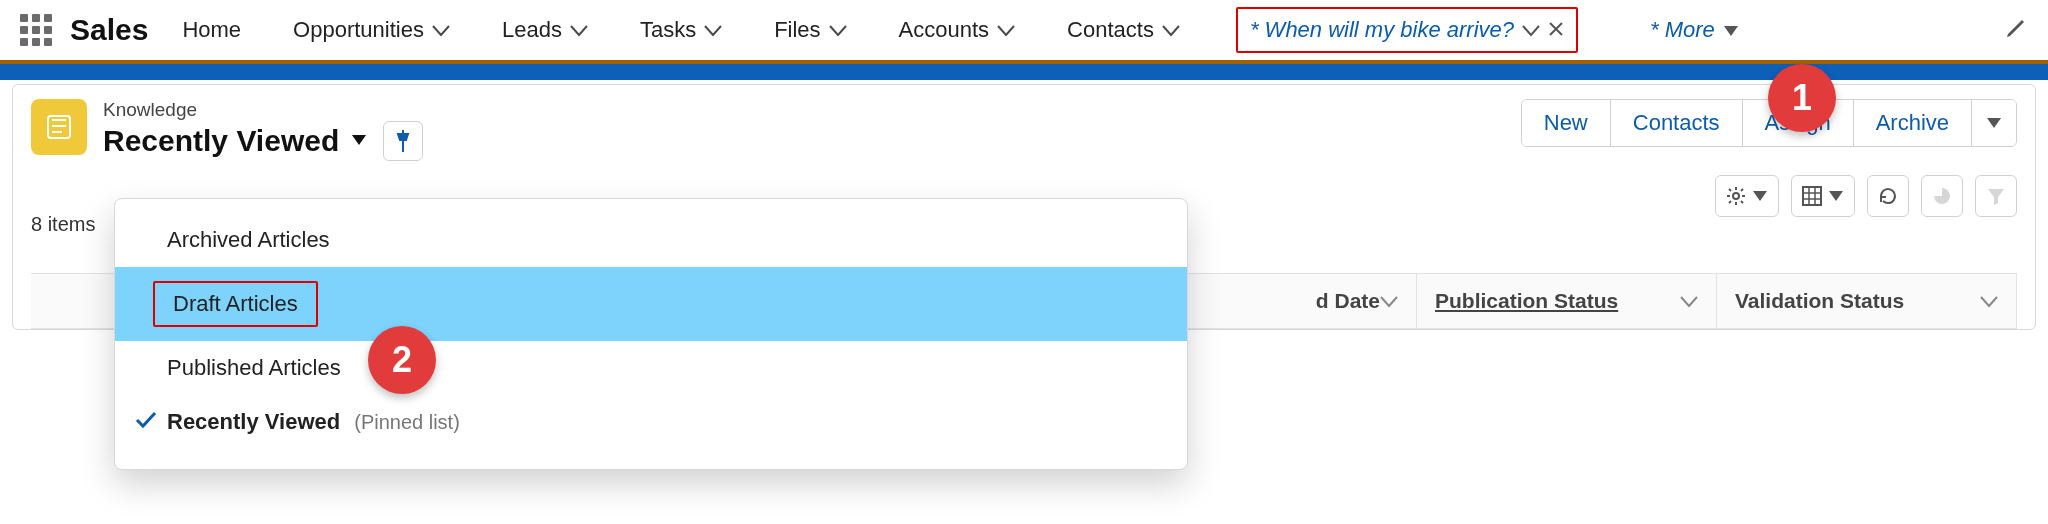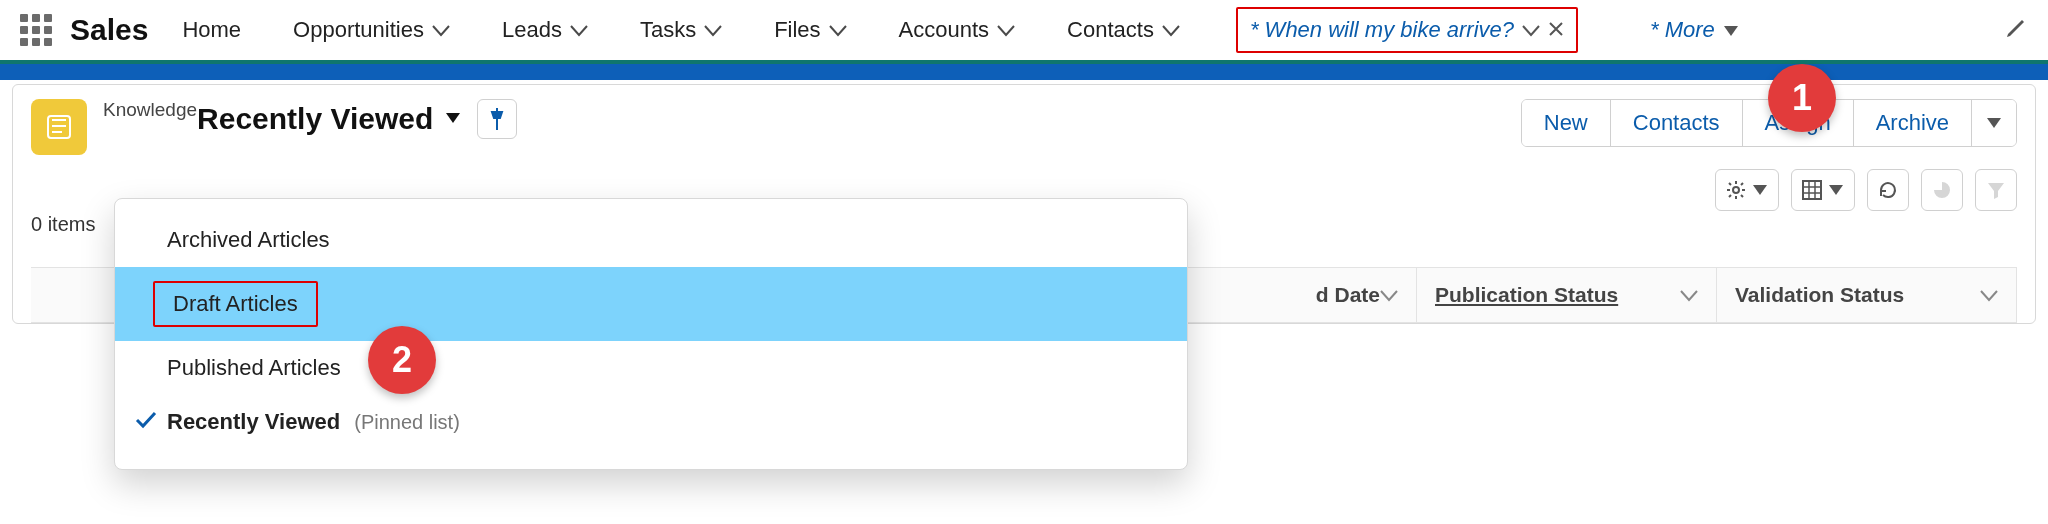--- a/index.html
+++ b/index.html
@@ -2,21 +2,21 @@
 <html><head>
 <meta charset="utf-8">
 <style>
   * { box-sizing: border-box; font-family: -apple-system, BlinkMacSystemFont, "Segoe UI", Helvetica, Arial, sans-serif; }
   html,body { margin:0; padding:0; background:#fff; }
   body { width:2048px; height:524px; position:relative; overflow:hidden; }
 
   
   .topnav {
     display:flex; align-items:center; height:64px;
-    padding:0 20px; border-bottom:4px solid #0f766e;
+    padding:0 20px; border-bottom:4px solid #a16207;
     position:relative;
   }
   .app-launcher { margin-right:18px; display:flex; flex-direction:column; gap:4px; cursor:pointer;}
   .app-launcher .row { display:flex; gap:4px;}
   .app-launcher .dot { width:8px; height:8px; background:#6b6b6b; border-radius:1px;}
   .app-name { font-size:30px; font-weight:700; color:#111; margin-right:34px;}
   .nav-items { display:flex; align-items:center; gap:52px; flex:1;}
   .nav-item { display:flex; align-items:center; gap:8px; color:#222; font-size:22px; cursor:pointer; white-space:nowrap;}
   .nav-item .chev { color:#4a4a4a;}
   .nav-tab {
@@ -41,21 +41,21 @@
   .card {
     position:absolute; top:84px; left:12px; right:12px;
     background:#fff; border:1px solid #d8d8d8; border-radius:6px;
     padding:14px 18px 0 18px;
   }
   .card-header { display:flex; align-items:flex-start; }
   .obj-icon {
     width:56px; height:56px; background:#f0c93a; border-radius:8px; margin-right:16px;
     display:flex; align-items:center; justify-content:center; color:#fff;
   }
-  .obj-head { display:flex; flex-direction:row; }
+  .obj-head { display:flex; flex-direction:column; }
   .obj-label { font-size:19px; color:#444; }
   .obj-title-row { display:flex; align-items:center; gap:12px; }
   .obj-title { font-size:30px; font-weight:800; color:#111; }
   .title-caret { color:#111; cursor:pointer;}
   .pin-btn {
     width:40px; height:40px; border:1px solid #d0d0d0; border-radius:6px;
     display:flex; align-items:center; justify-content:center; color:#0b5cab; cursor:pointer;
     margin-left:4px;
   }
   .header-spacer { flex:1; }
@@ -236,21 +236,21 @@
       <div class="btn"><span>Assign</span></div>
       <div class="btn"><span>Archive</span></div>
       <div class="btn caret">
         <svg class="tri-down" viewBox="0 0 16 12">
             <path d="M1 1 L8 11 L15 1 Z" fill="#555"></path>
           </svg>
       </div>
     </div>
   </div>
 
-  <div class="items-count">0 items</div>
+  <div class="items-count">8 items</div>
 
   <div class="toolbar2">
     <div class="icon-btn">
       <svg width="20" height="20" viewBox="0 0 20 20">
           <circle cx="10" cy="10" r="3" fill="none" stroke="#555" stroke-width="2"></circle>
           <path d="M10 1v3M10 16v3M1 10h3M16 10h3M3 3l2 2M15 15l2 2M17 3l-2 2M5 15l-2 2" stroke="#555" stroke-width="2"></path>
         </svg>
       <svg class="tri-down" viewBox="0 0 16 12" width="10" height="8">
           <path d="M1 1 L8 11 L15 1 Z" fill="#555"></path>
         </svg>

